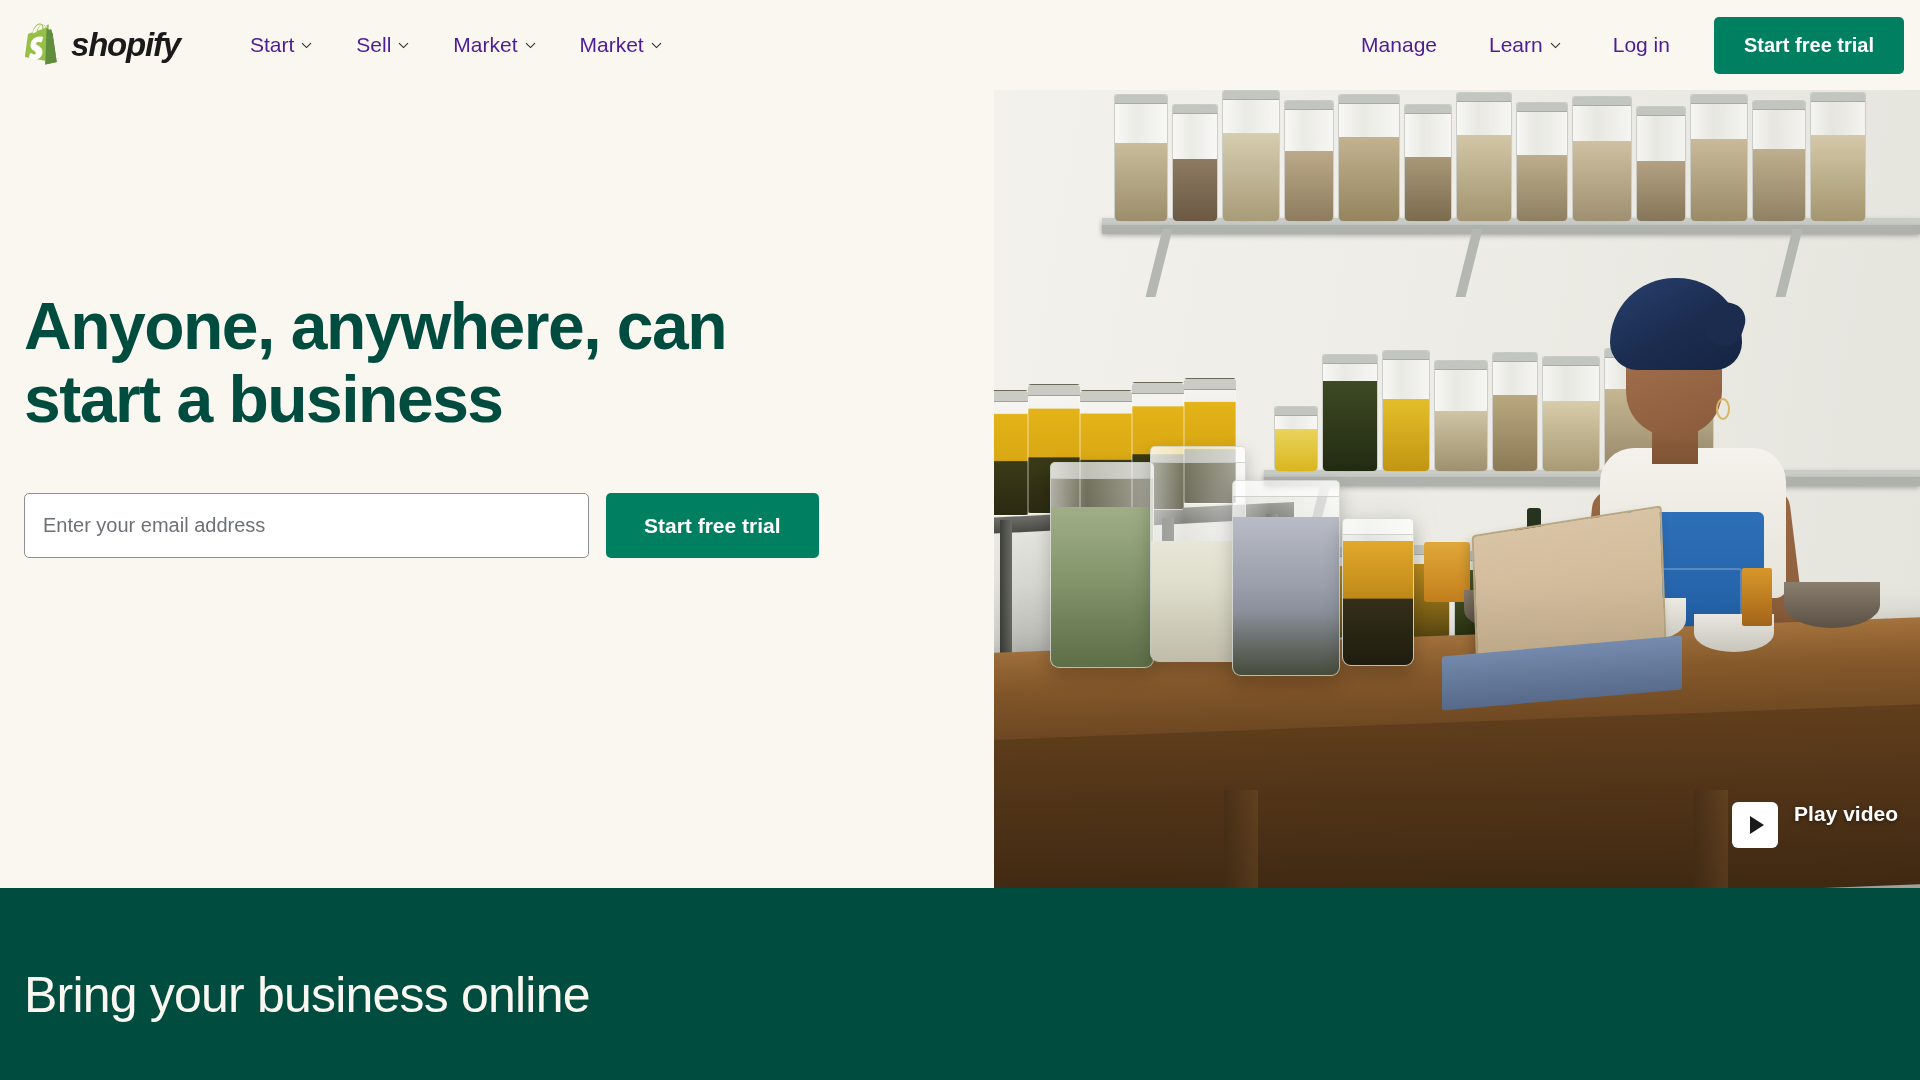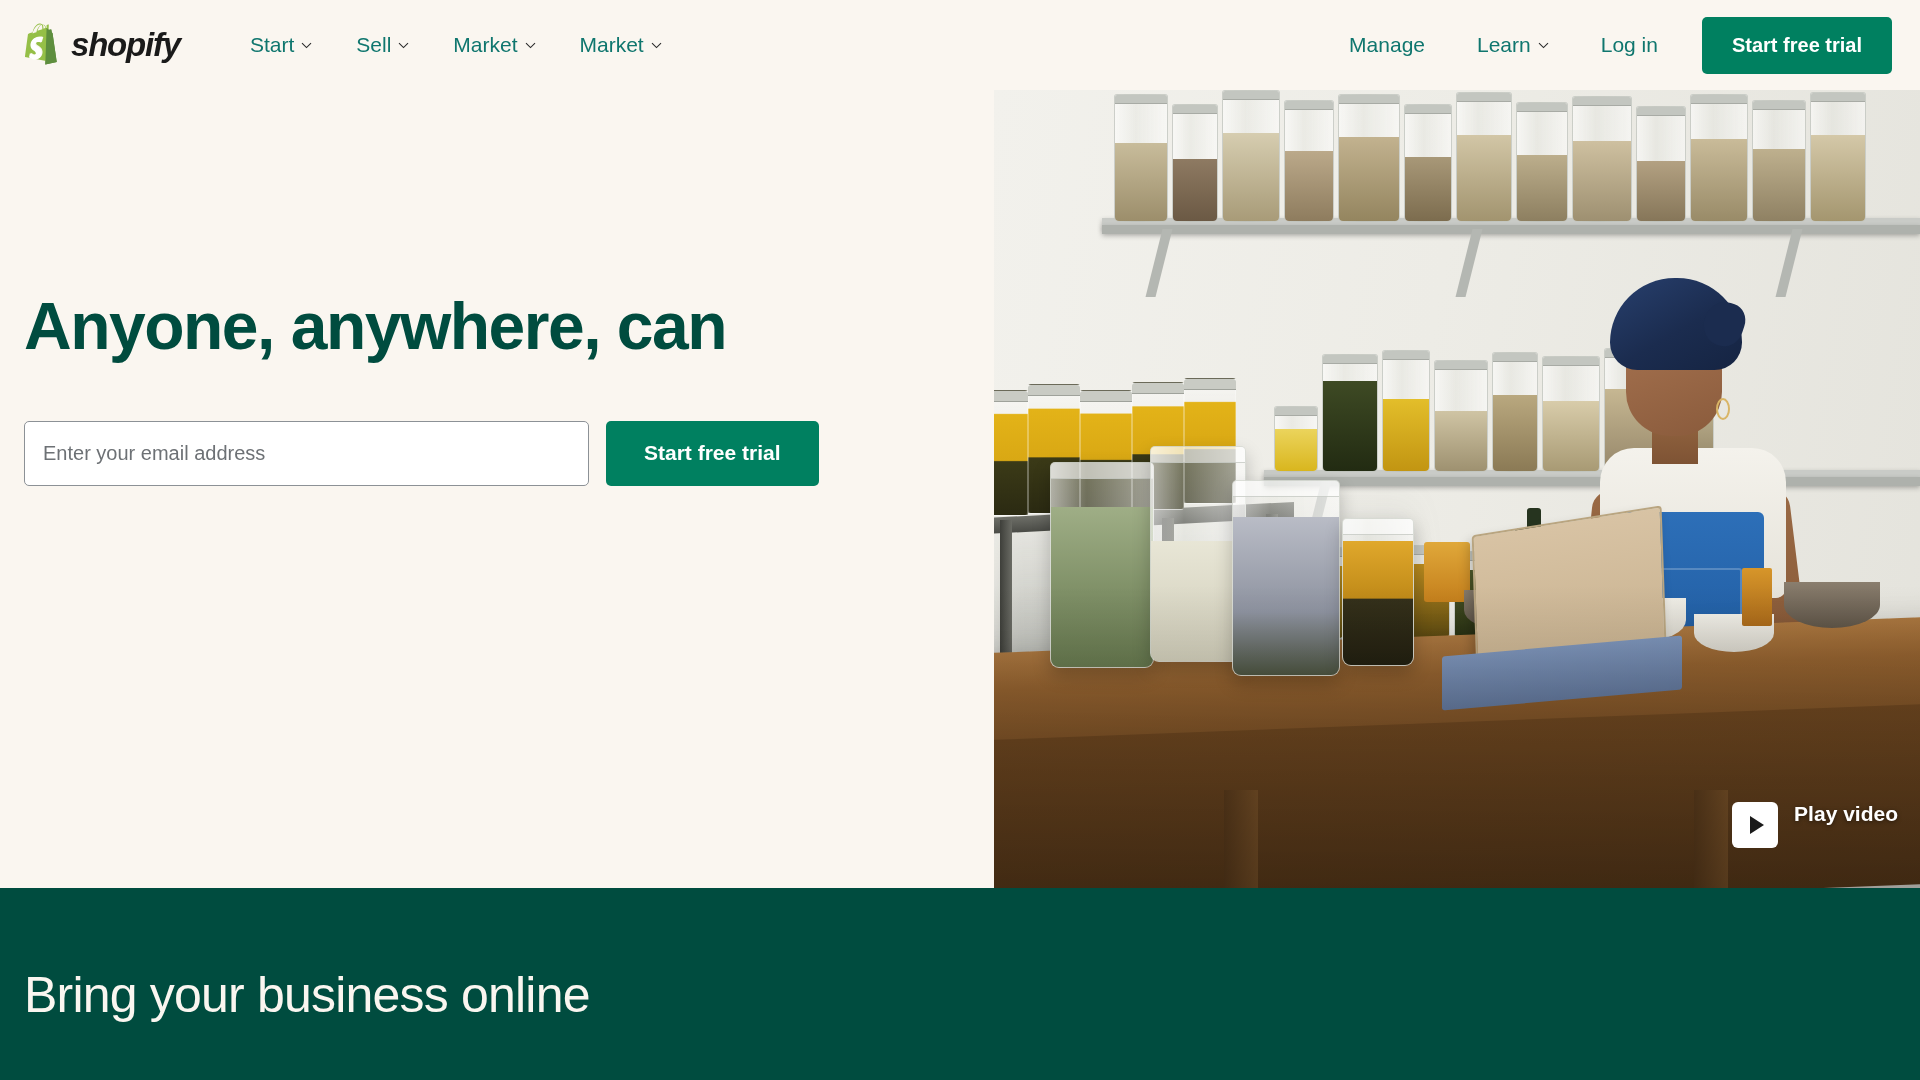--- a/index.html
+++ b/index.html
@@ -8,39 +8,39 @@
     font-family:"Liberation Sans", sans-serif;
     background:#FAF6F0;
   }
 
   
   .nav {
     height:90px;
     background:#FAF6F0;
     display:flex;
     align-items:center;
-    padding:0 28px 0 24px;
+    padding:0 16px 0 24px;
     position:relative;
     z-index:10;
   }
   .logo-wrap { display:flex; align-items:center; gap:9px; margin-right:48px; }
   .logo-bag { width:38px; height:44px; display:block; }
   .logo-text {
     font-size:33px;
     font-weight:bold;
     font-style:italic;
     letter-spacing:-1.2px;
     color:#1A1A1A;
     font-family:"Liberation Sans", sans-serif;
   }
   .nav-left { display:flex; align-items:center; gap:0px; }
   .nav-item {
     display:flex; align-items:center; gap:7px;
     font-size:21px;
-    color:#0f766e;
+    color:#4c1d95;
     padding:10px 22px;
     cursor:pointer;
     white-space:nowrap;
   }
   .chev {
     width:11px; height:7px;
     display:inline-block;
   }
   .nav-right {
     margin-left:auto;
@@ -435,20 +435,21 @@
     </div>
     <button class="btn-trial-nav">Start free trial</button>
   </div>
 </div>
 
 <div class="hero">
 
   <div class="hero-copy">
     <h1 class="hero-title">
       <span>Anyone, anywhere, can</span><br>
+      <span>start a business</span>
     </h1>
 
     <div class="hero-form">
       <input class="email-input" type="email" placeholder="Enter your email address" style="">
       <button class="btn-trial-hero">Start free trial</button>
     </div>
 
   </div>
 
   <div class="hero-photo">

